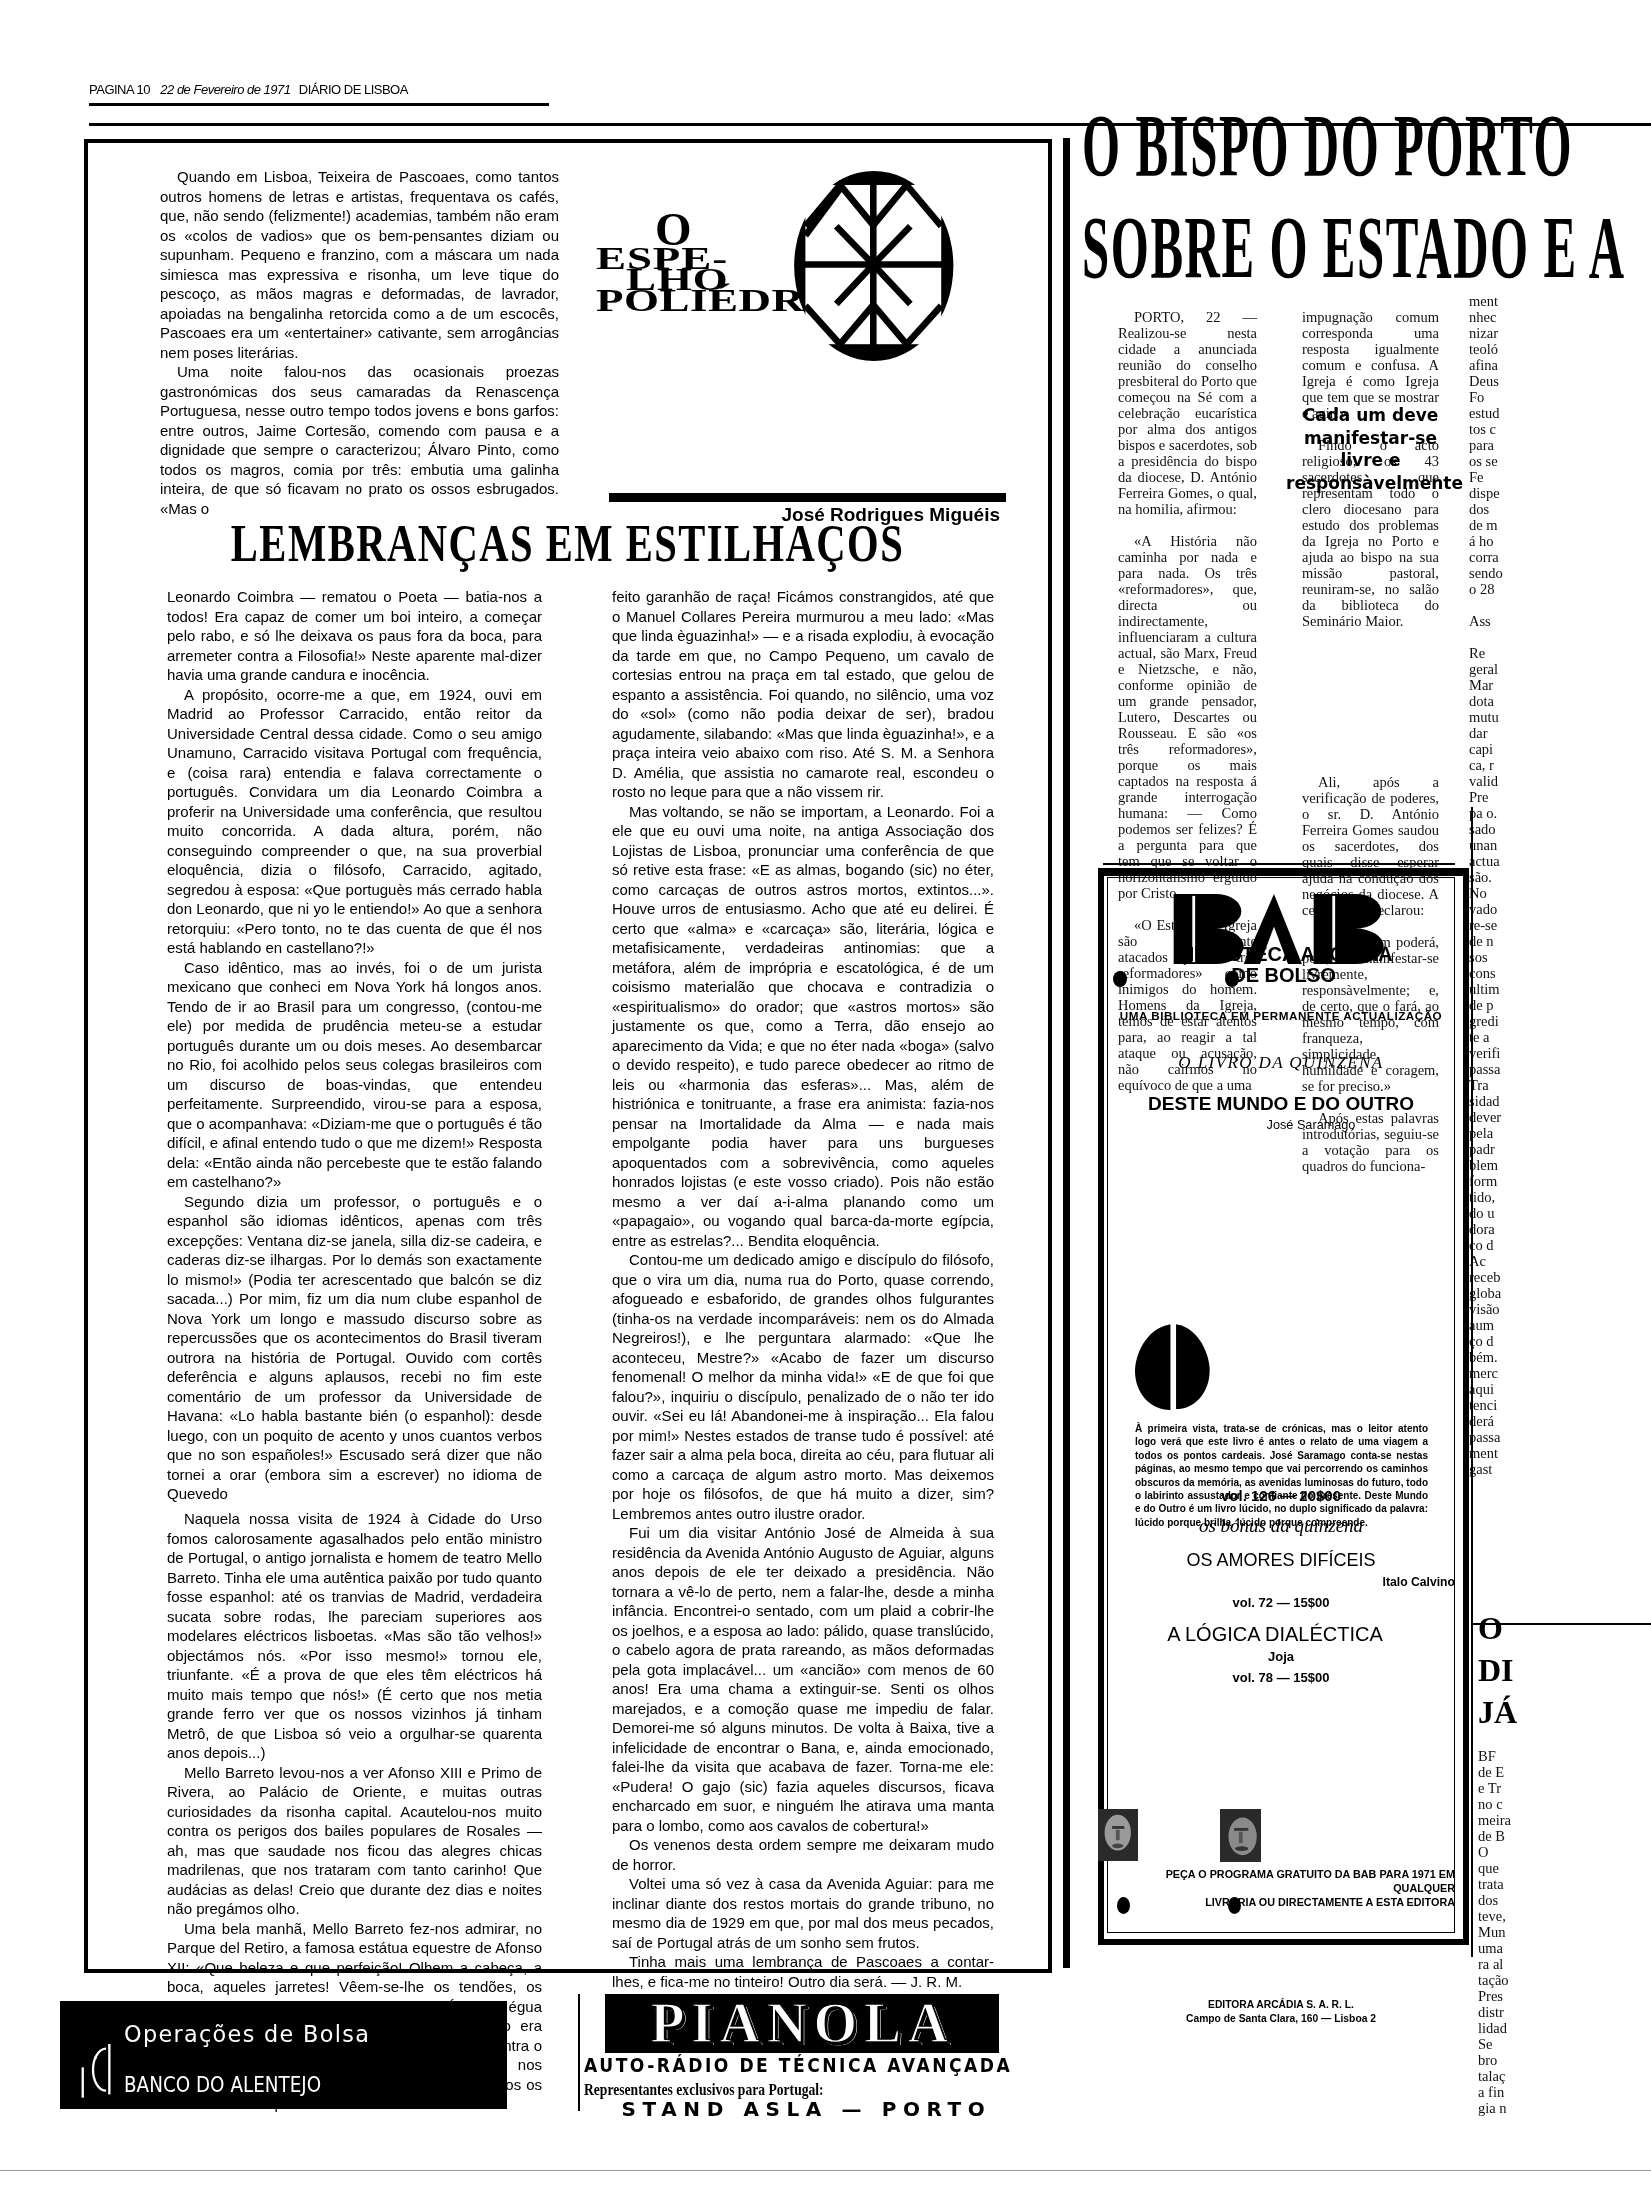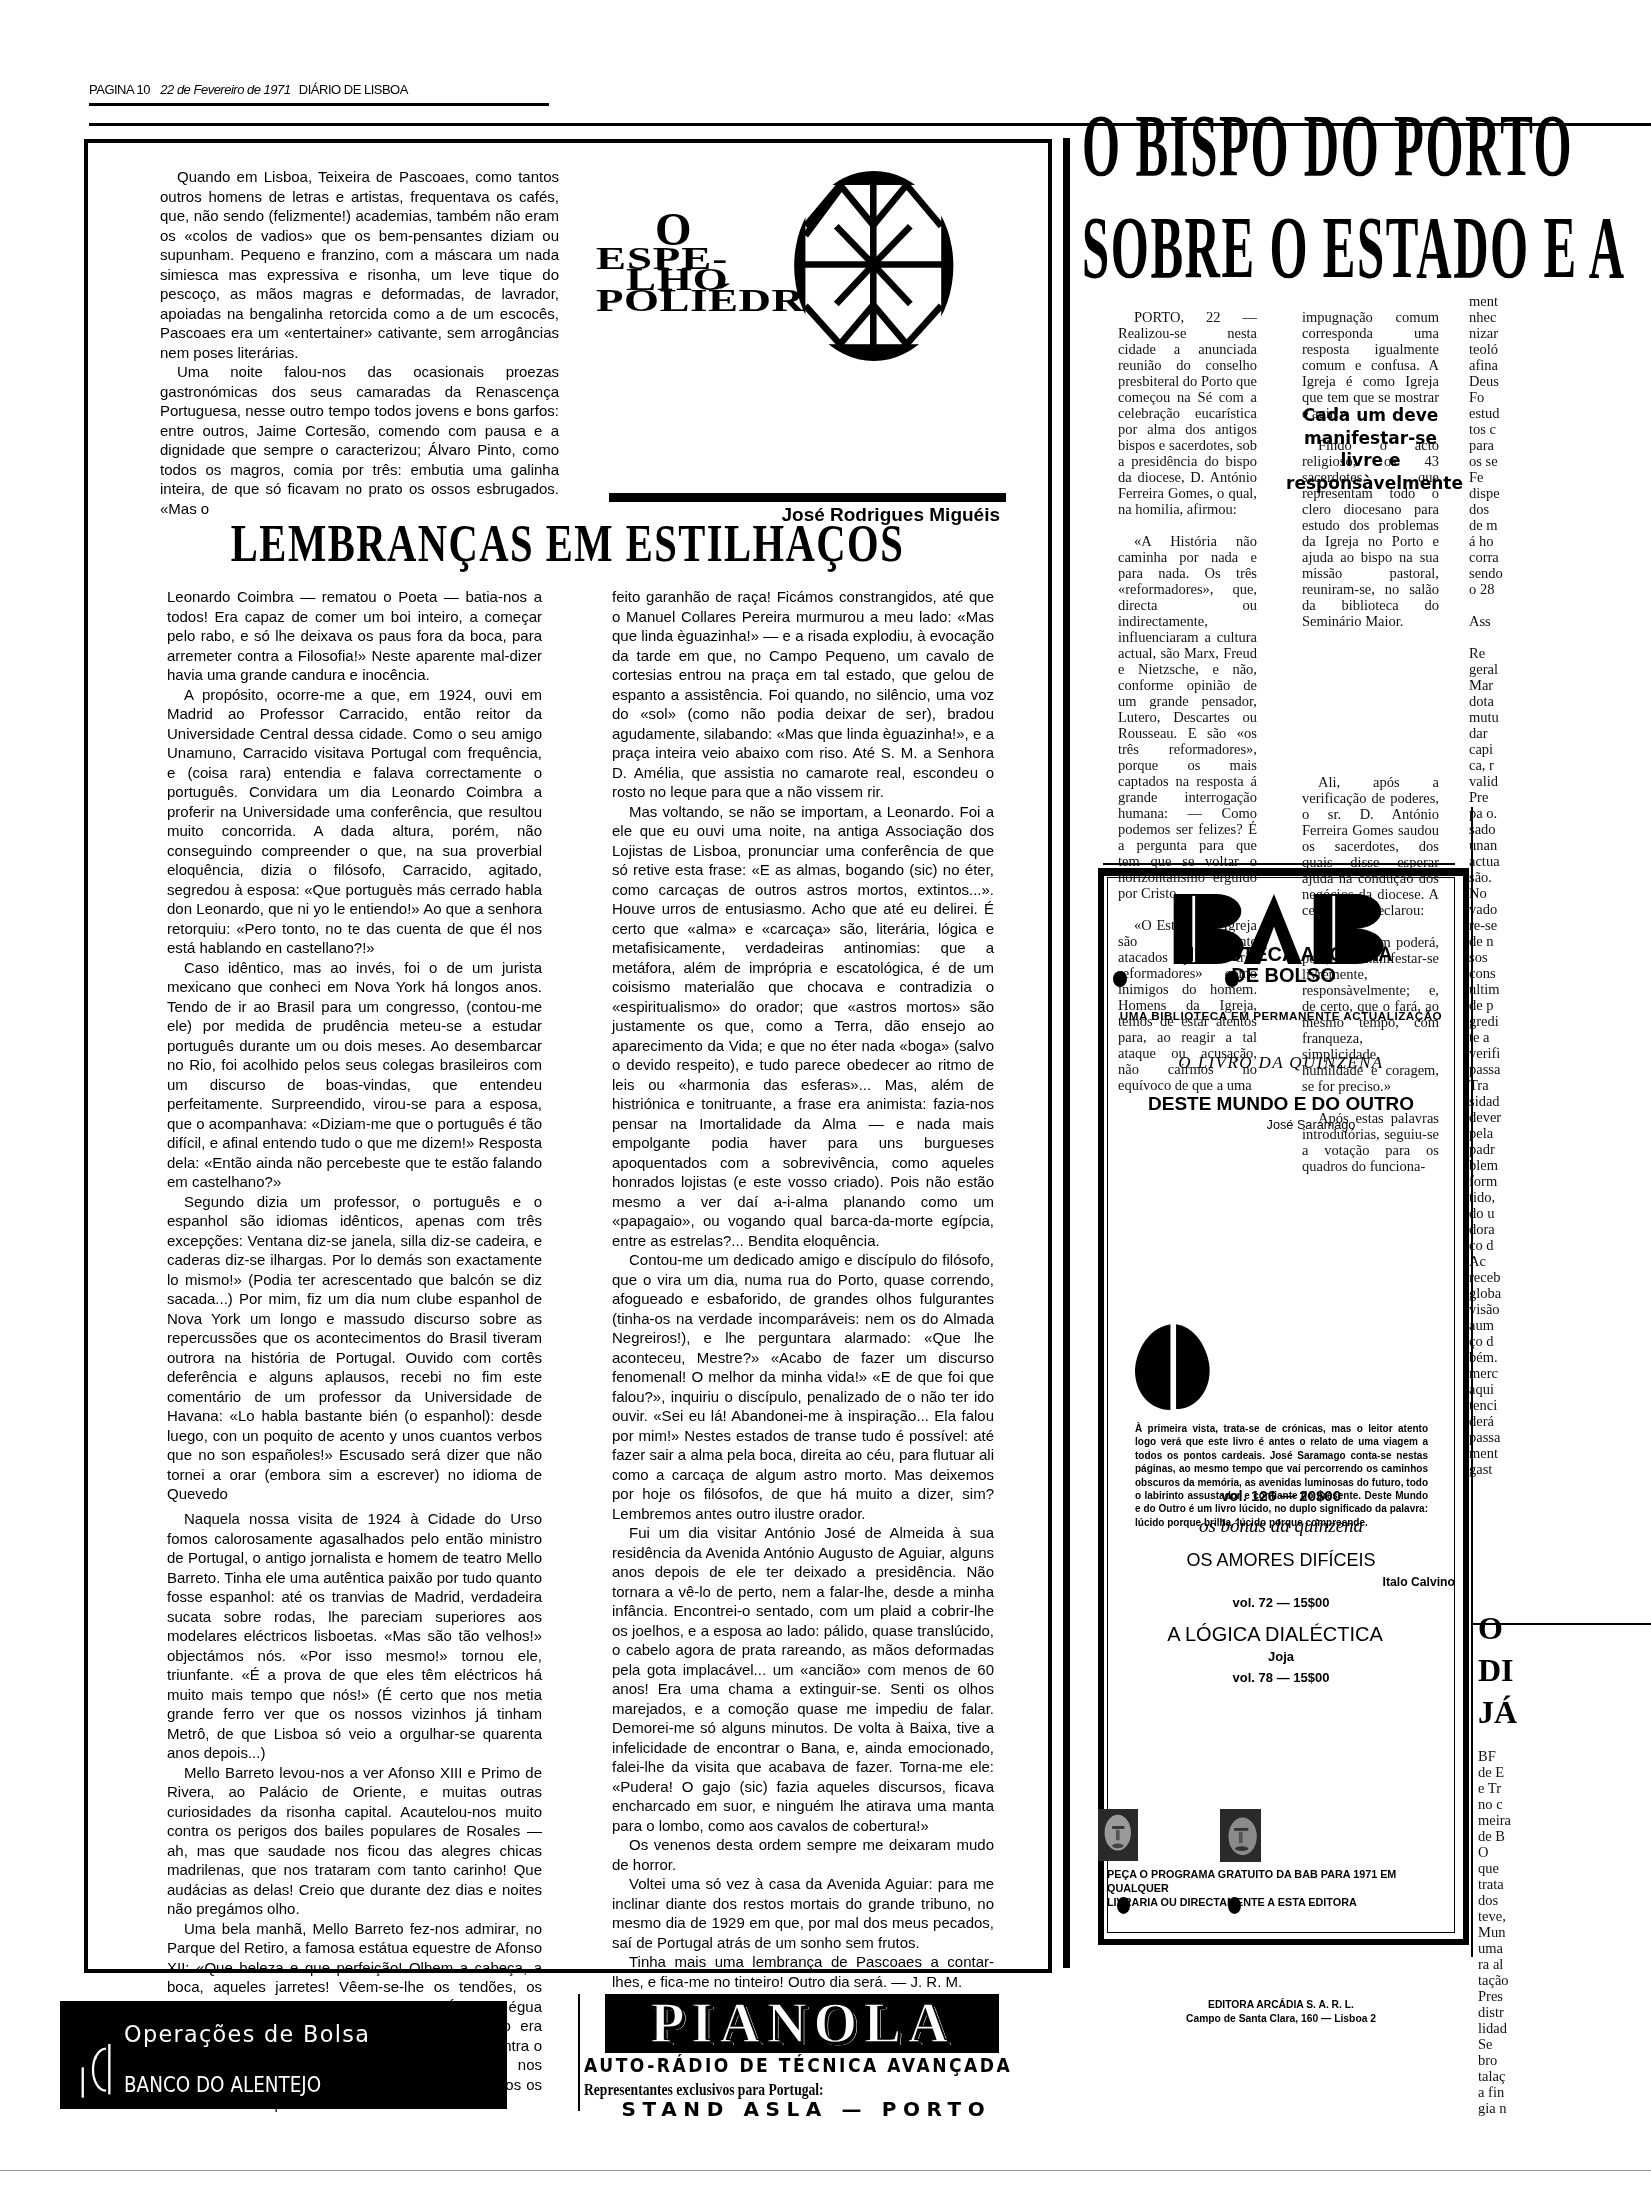--- a/index.html
+++ b/index.html
@@ -280,21 +280,21 @@
 </div>
 <div class="abs portrait" style="left:1220px;top:1809px;width:41px;height:53px">
   <svg width="41" height="53" viewBox="0 0 87 112">
       <ellipse cx="48" cy="58" rx="30" ry="40" fill="#8a8a8a"></ellipse>
       <rect x="30" y="40" width="30" height="6" fill="#333"></rect>
       <rect x="40" y="48" width="8" height="24" fill="#555"></rect>
       <ellipse cx="46" cy="84" rx="14" ry="5" fill="#333"></ellipse>
     </svg>
 </div>
 
-<div class="abs" style="left:1107px;top:1867px;width:348px;text-align:left;font-weight:bold;font-size:10.8px;line-height:14px">
+<div class="abs" style="left:1107px;top:1867px;width:348px;text-align:right;font-weight:bold;font-size:10.8px;line-height:14px">
   <div>PEÇA O PROGRAMA GRATUITO DA BAB PARA 1971 EM QUALQUER</div>
   <div>LIVRARIA OU DIRECTAMENTE A ESTA EDITORA</div>
 </div>
 <div class="abs" style="left:1117px;top:1897px;width:13px;height:17px;border-radius:50%;background:#000"></div>
 <div class="abs" style="left:1228px;top:1897px;width:13px;height:17px;border-radius:50%;background:#000"></div>
 <div class="abs" style="left:1107px;top:1998px;width:348px;text-align:center;font-weight:bold;font-size:10.3px;line-height:14px">
   <div>EDITORA ARCÁDIA S. A. R. L.</div>
   <div>Campo de Santa Clara, 160 — Lisboa 2</div>
 </div>
 

